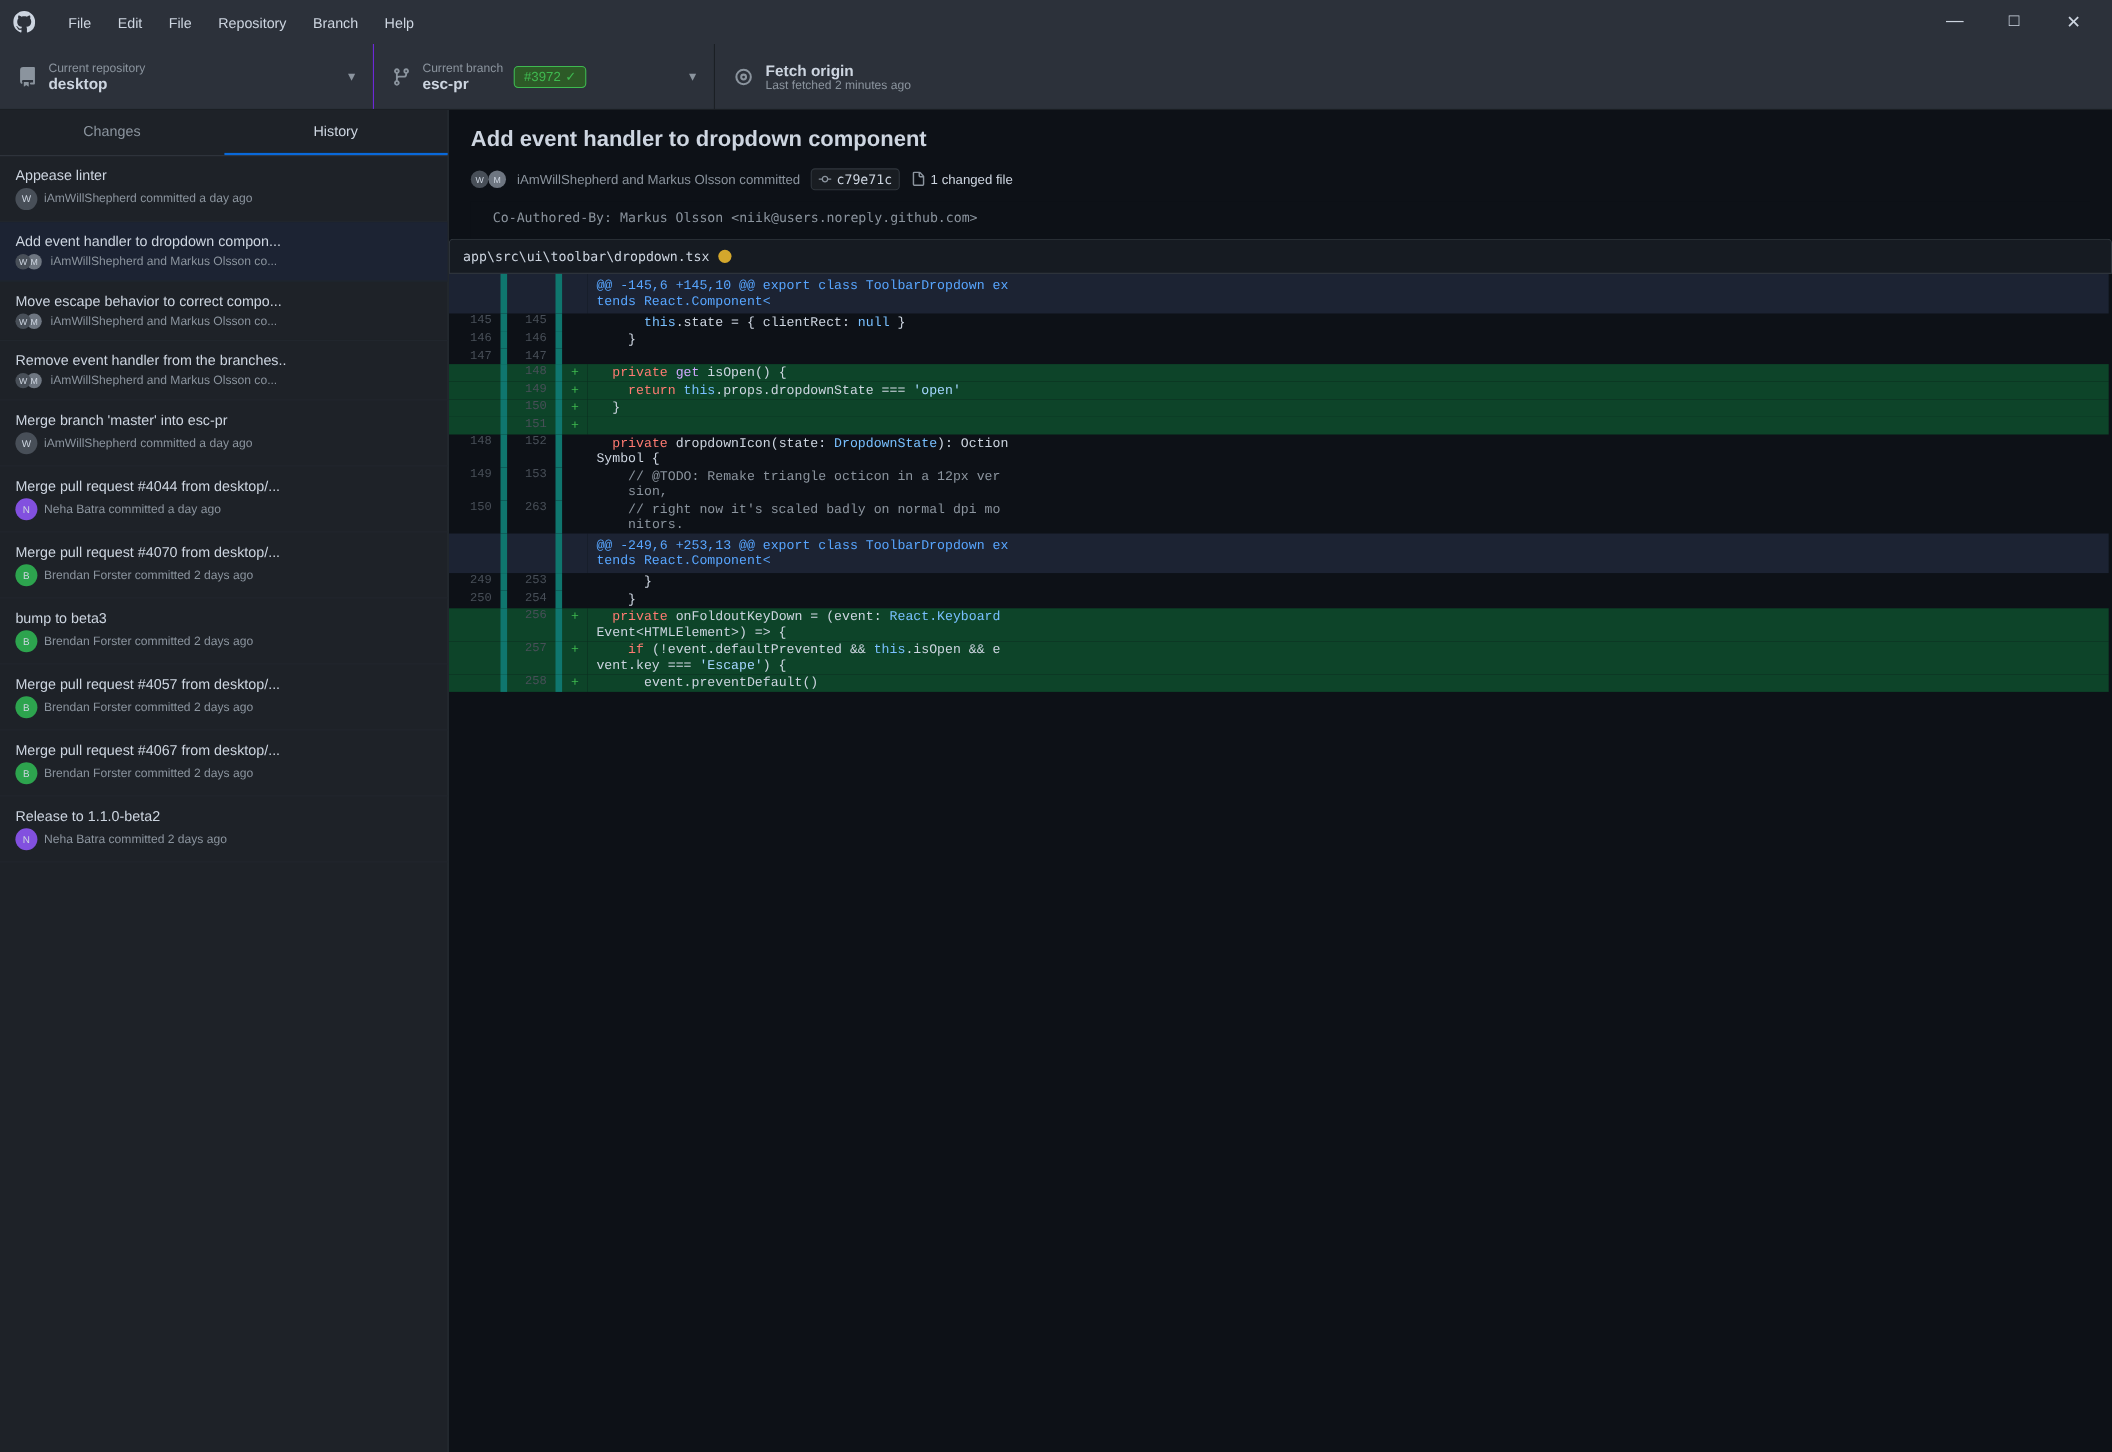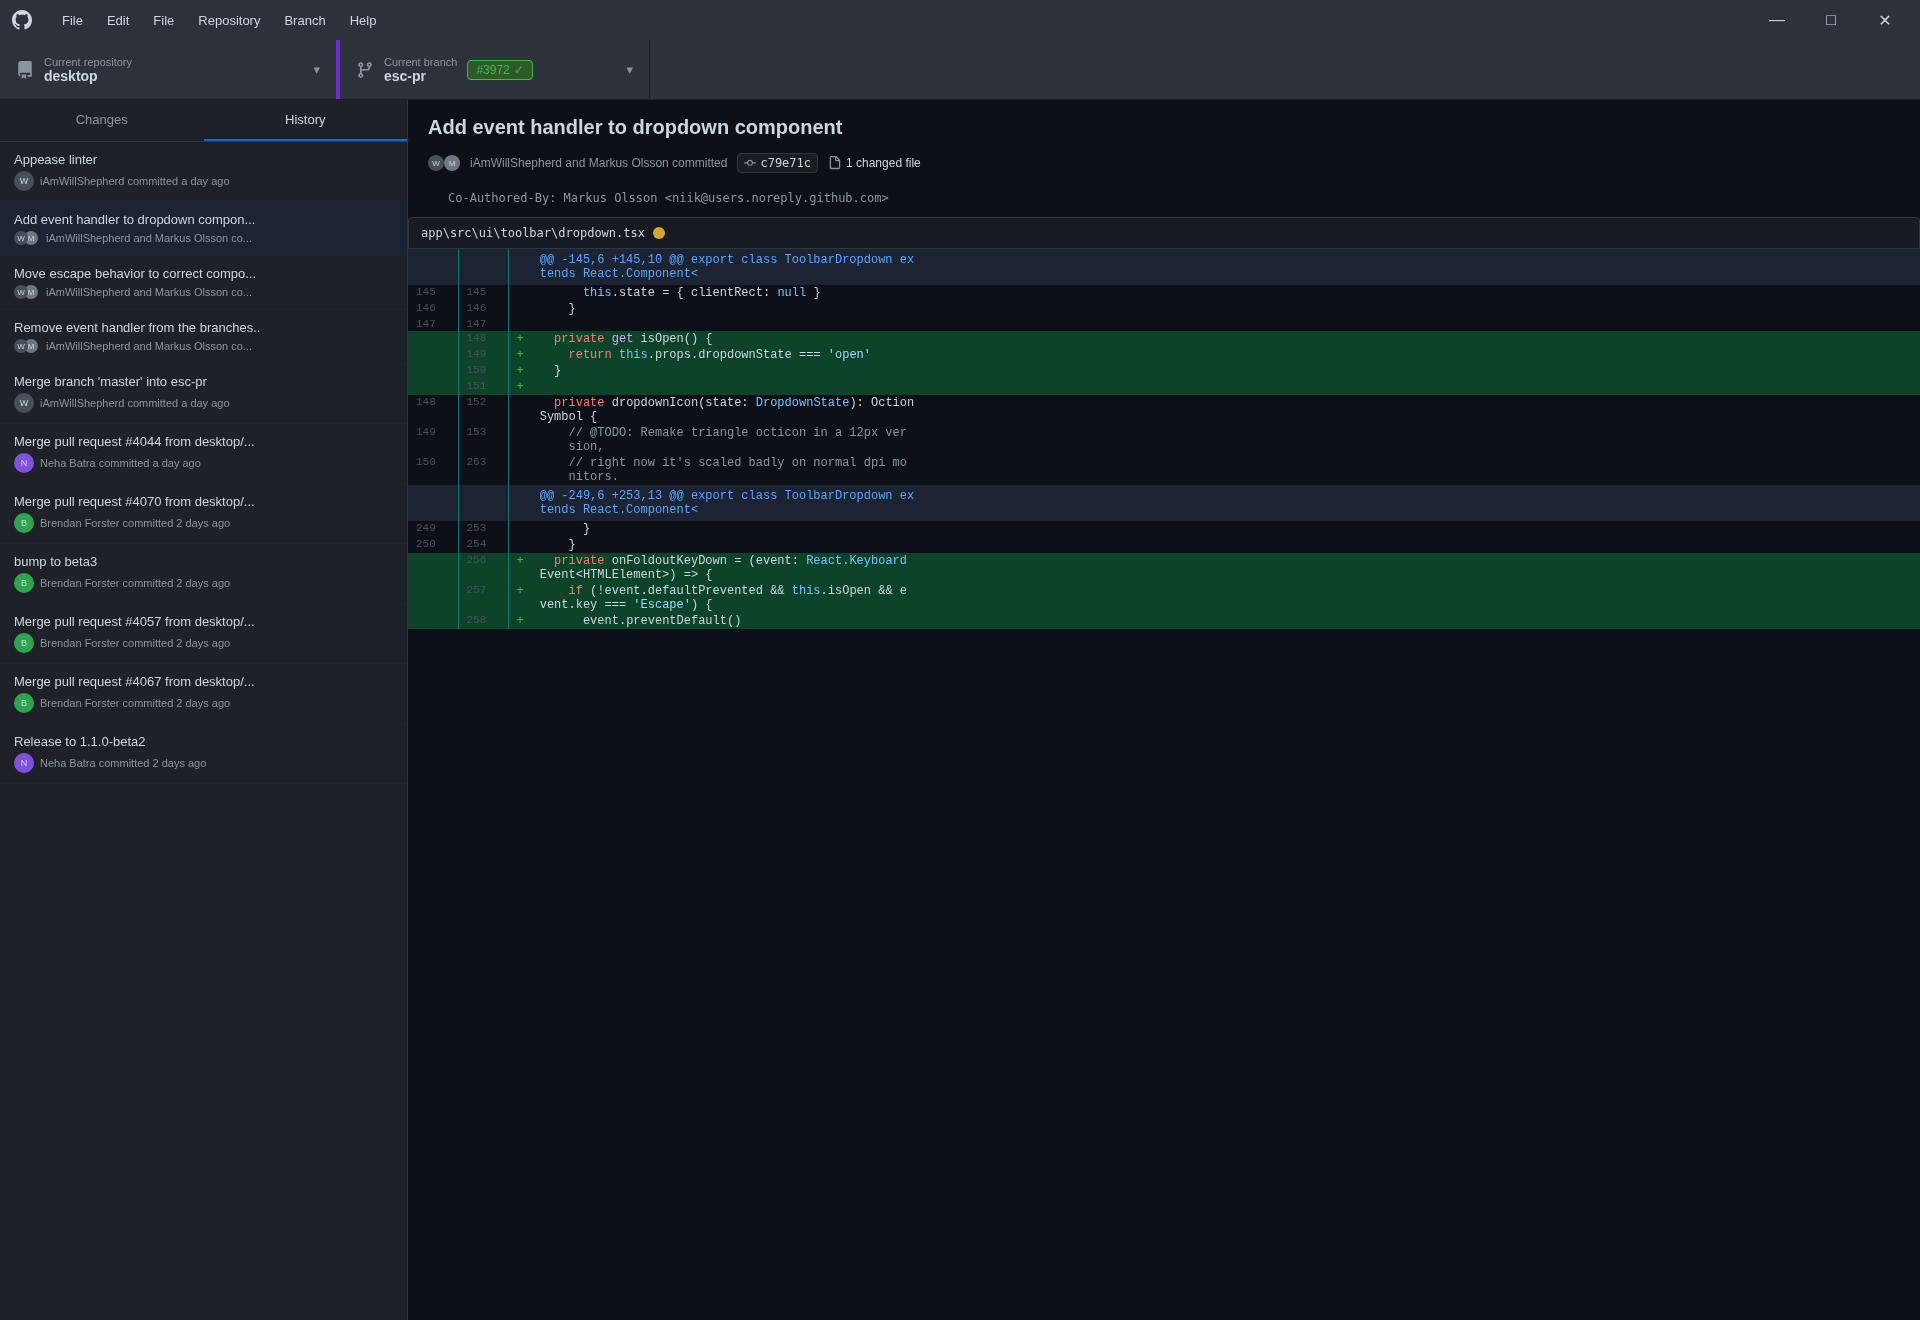--- a/index.html
+++ b/index.html
@@ -41,21 +41,21 @@
       height: 60px;
       background: #2c313a;
       border-bottom: 1px solid #1b1f24;
       display: flex;
       align-items: stretch;
     }
     .toolbar-section {
       display: flex;
       align-items: center;
       padding: 0 16px;
-      border-right: 4px solid #6d28d9;
+      border-right: 1px solid #6d28d9;
       gap: 10px;
       cursor: pointer;
       min-width: 340px;
     }
     .toolbar-section.branch-section { min-width: 310px; border-right: 1px solid #1b1f24; }
     .toolbar-section.fetch-section { flex: 1; border-right: none; }
     .toolbar-label-small { font-size: 11px; color: #8b949e; }
     .toolbar-label-main { font-size: 14px; color: #cdd5e0; font-weight: 600; }
     .toolbar-chevron { color: #8b949e; margin-left: auto; }
     .branch-badge {
@@ -200,22 +200,22 @@
     }
     .diff-table td {
       padding: 1px 8px;
       vertical-align: top;
       white-space: pre-wrap;
       word-break: break-all;
     }
     .line-num {
       width: 50px;
       color: #484f58;
-      text-align: left;
-      border-right: 1px solid #0f766e;
+      text-align: right;
+      border-right: 6px solid #0f766e;
       user-select: none;
       font-size: 11px;
       padding: 1px 8px;
     }
     .diff-marker { width: 20px; color: #3fb950; padding: 1px 4px; }
     .diff-code { color: #cdd5e0; }
     .diff-hunk-header {
       background: #1c2333;
     }
     .diff-hunk-header td { color: #58a6ff; font-size: 12px; padding: 4px 8px; margin-top: 21px; }
@@ -277,20 +277,29 @@
       <div class="toolbar-label-small">Current branch</div>
       <div class="toolbar-label-main">esc-pr</div>
     </div>
     <div class="branch-badge">
       <span>#3972</span>
       <span class="check">✓</span>
     </div>
     <span class="toolbar-chevron">▾</span>
   </div>
 
+  <div class="toolbar-section fetch-section">
+    <svg width="20" height="20" viewBox="0 0 16 16" fill="#8b949e">
+      <path d="M8 2a6 6 0 100 12A6 6 0 008 2zm0 1.5a4.5 4.5 0 110 9 4.5 4.5 0 010-9zm0 2a2.5 2.5 0 100 5 2.5 2.5 0 000-5zm0 1.5a1 1 0 110 2 1 1 0 010-2z"></path>
+    </svg>
+    <div>
+      <div class="fetch-title">Fetch origin</div>
+      <div class="fetch-sub">Last fetched 2 minutes ago</div>
+    </div>
+  </div>
 </div>
 
 <div class="main-content">
 
   <div class="sidebar">
     <div class="sidebar-tabs">
       <div class="sidebar-tab">Changes</div>
       <div class="sidebar-tab active">History</div>
     </div>
     <div class="sidebar-list">

